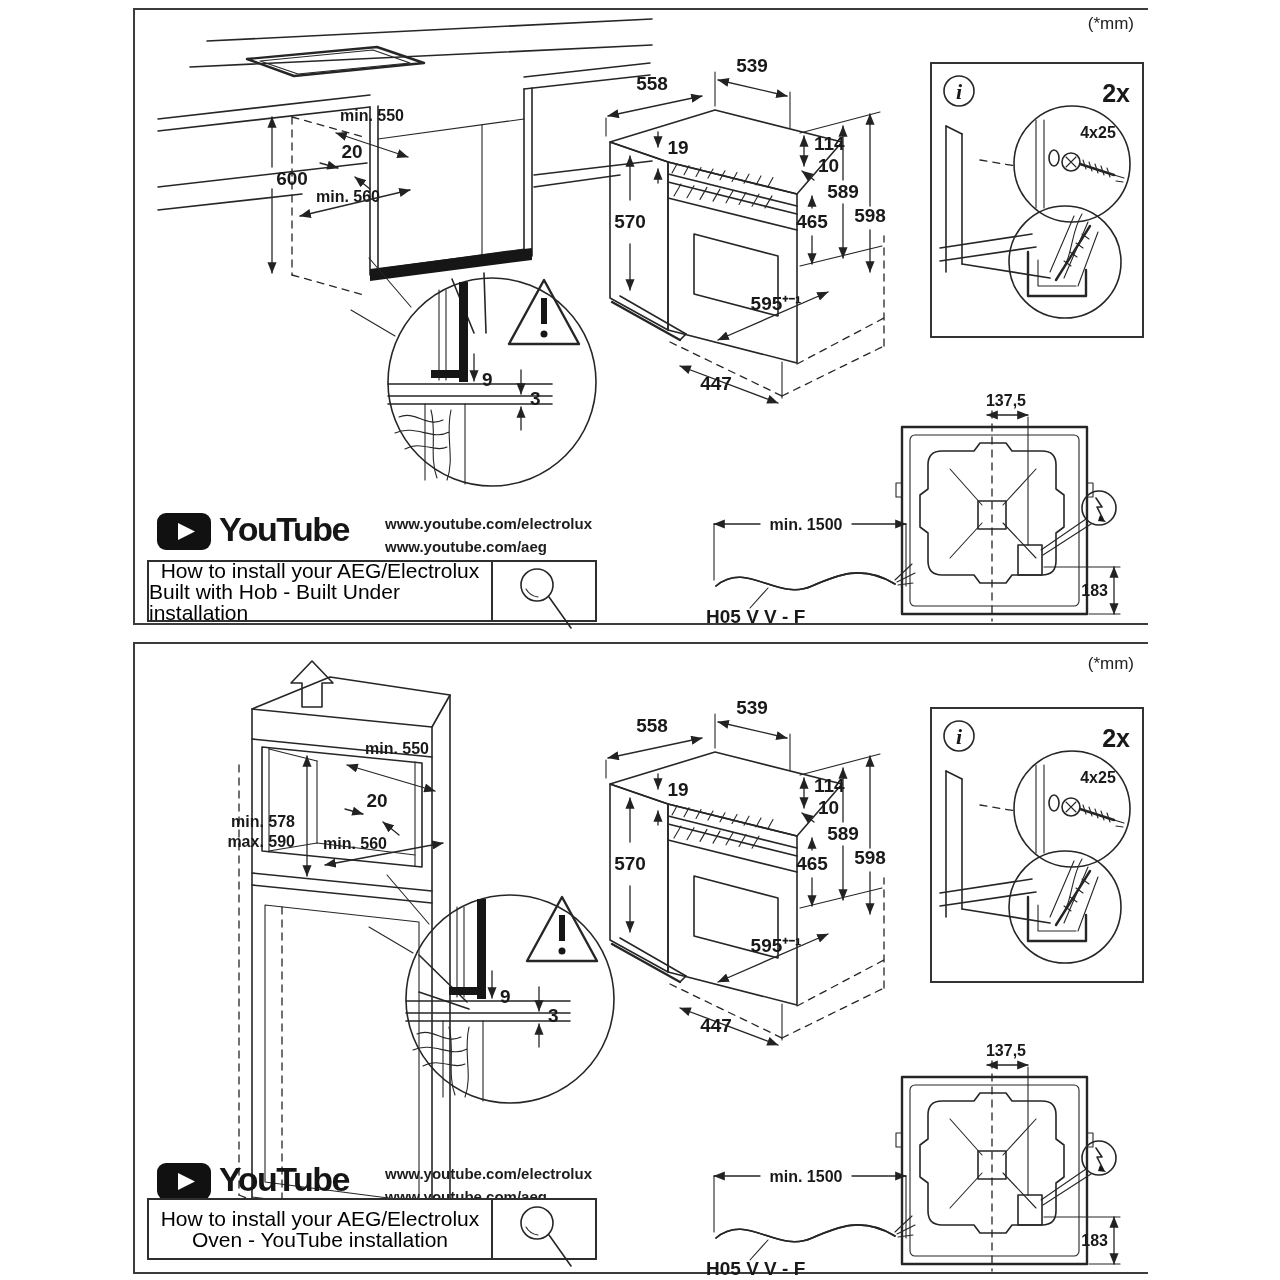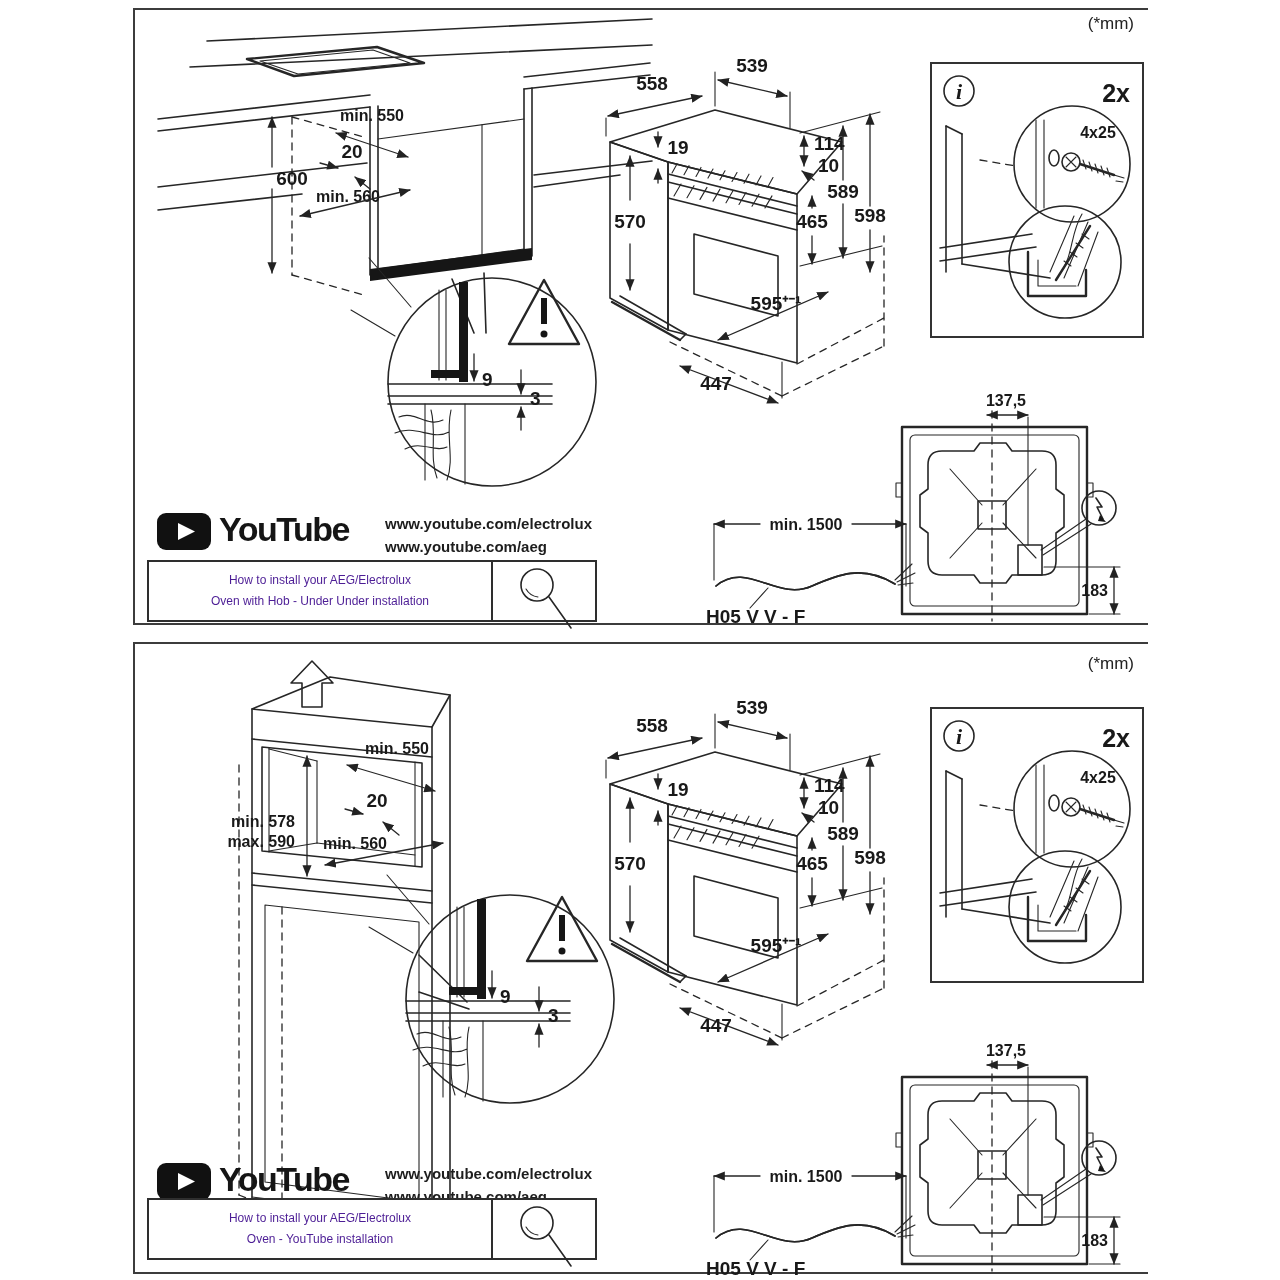--- a/index.html
+++ b/index.html
@@ -25,21 +25,21 @@
   .art text.t24{font-size:25px}
   .art text.ser{font-family:"Liberation Serif",serif;font-style:italic;font-size:22px;}
   svg{overflow:visible;}
   .info-box{position:absolute;border:2px solid #333;background:#fff;width:210px;height:272px;}
   .yt-logo{position:absolute;display:flex;align-items:flex-start;}
   .yt-word{font-size:34px;font-weight:bold;letter-spacing:-1.5px;color:#151515;margin-left:8px;}
   .yt-urls{position:absolute;font-size:15px;font-weight:bold;line-height:23px;color:#1d1d1d;margin-left:28px;}
   .caption-box{position:absolute;width:446px;height:58px;border:2px solid #2e2e2e;
                display:flex;background:#fff;}
   .caption-text{flex:1;display:flex;flex-direction:column;justify-content:center;
-                align-items:center;font-size:12px;line-height:21px;color:#4c1d95;}
+                align-items:center;font-size:21px;line-height:21px;color:#000000;}
   .caption-zoom{width:102px;border-left:2px solid #2e2e2e;position:relative;}
 </style>
 </head>
 <body>
 
 <svg width="0" height="0" style="position:absolute">
   <defs>
     <marker id="arw" viewBox="0 0 10 8" refX="9.5" refY="4" markerWidth="9" markerHeight="7" orient="auto-start-reverse">
         <path d="M0,0 L10,4 L0,8 z" fill="#222"></path>
       </marker>
@@ -285,21 +285,21 @@
     </svg>
     <span class="yt-word">YouTube</span>
   </div>
   <div class="yt-urls" style="left:222px;top:502px">
     <div>www.youtube.com/electrolux</div>
     <div>www.youtube.com/aeg</div>
   </div>
   <div class="caption-box" style="left:12px;top:550px">
     <div class="caption-text">
       <span>How to install your AEG/Electrolux</span>
-      <span>Oven with Hob - Under Under installation</span>
+      <span>Built with Hob - Built Under installation</span>
     </div>
     <div class="caption-zoom">
       <svg class="art" width="100" height="72" viewBox="0 0 100 72" style="position:absolute;left:10px;top:2px">
         <circle cx="34" cy="21" r="16" stroke-width="2.6"></circle>
         <path class="thn" d="M23,25 Q27,32 35,33" stroke-width="2"></path>
         <line x1="46" y1="33" x2="68" y2="64" stroke-width="7"></line>
       </svg>
     </div>
   </div>
 </section>

